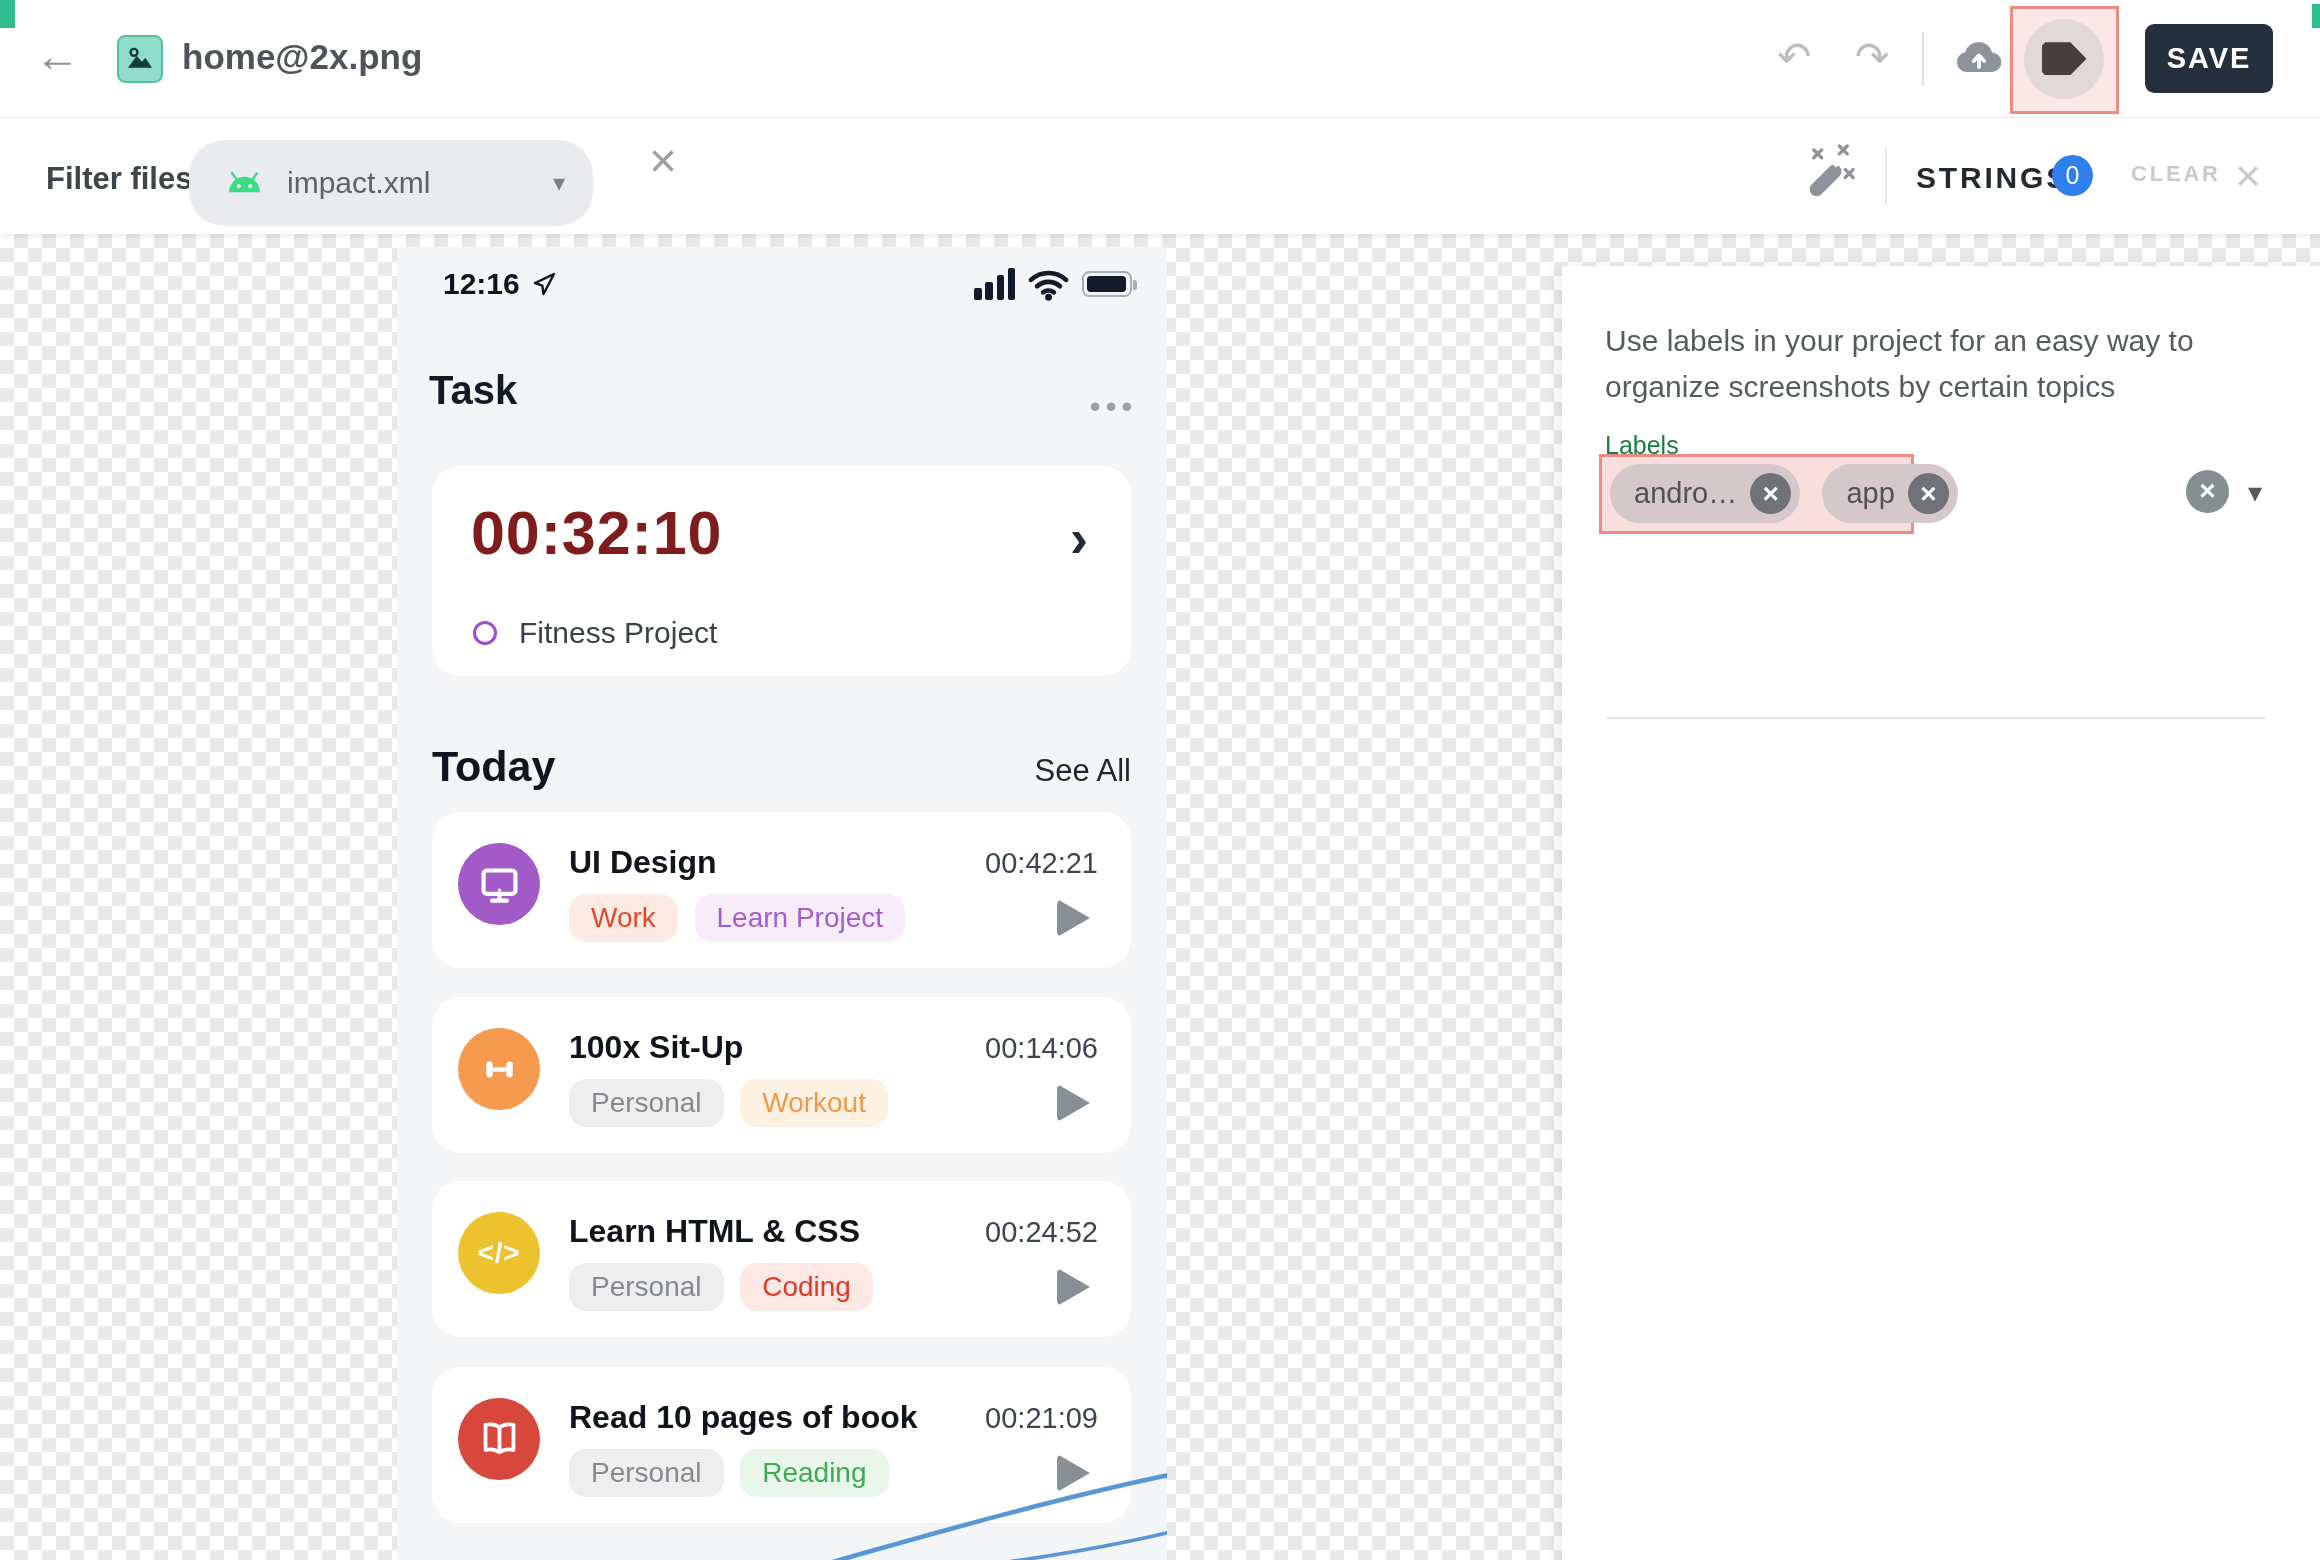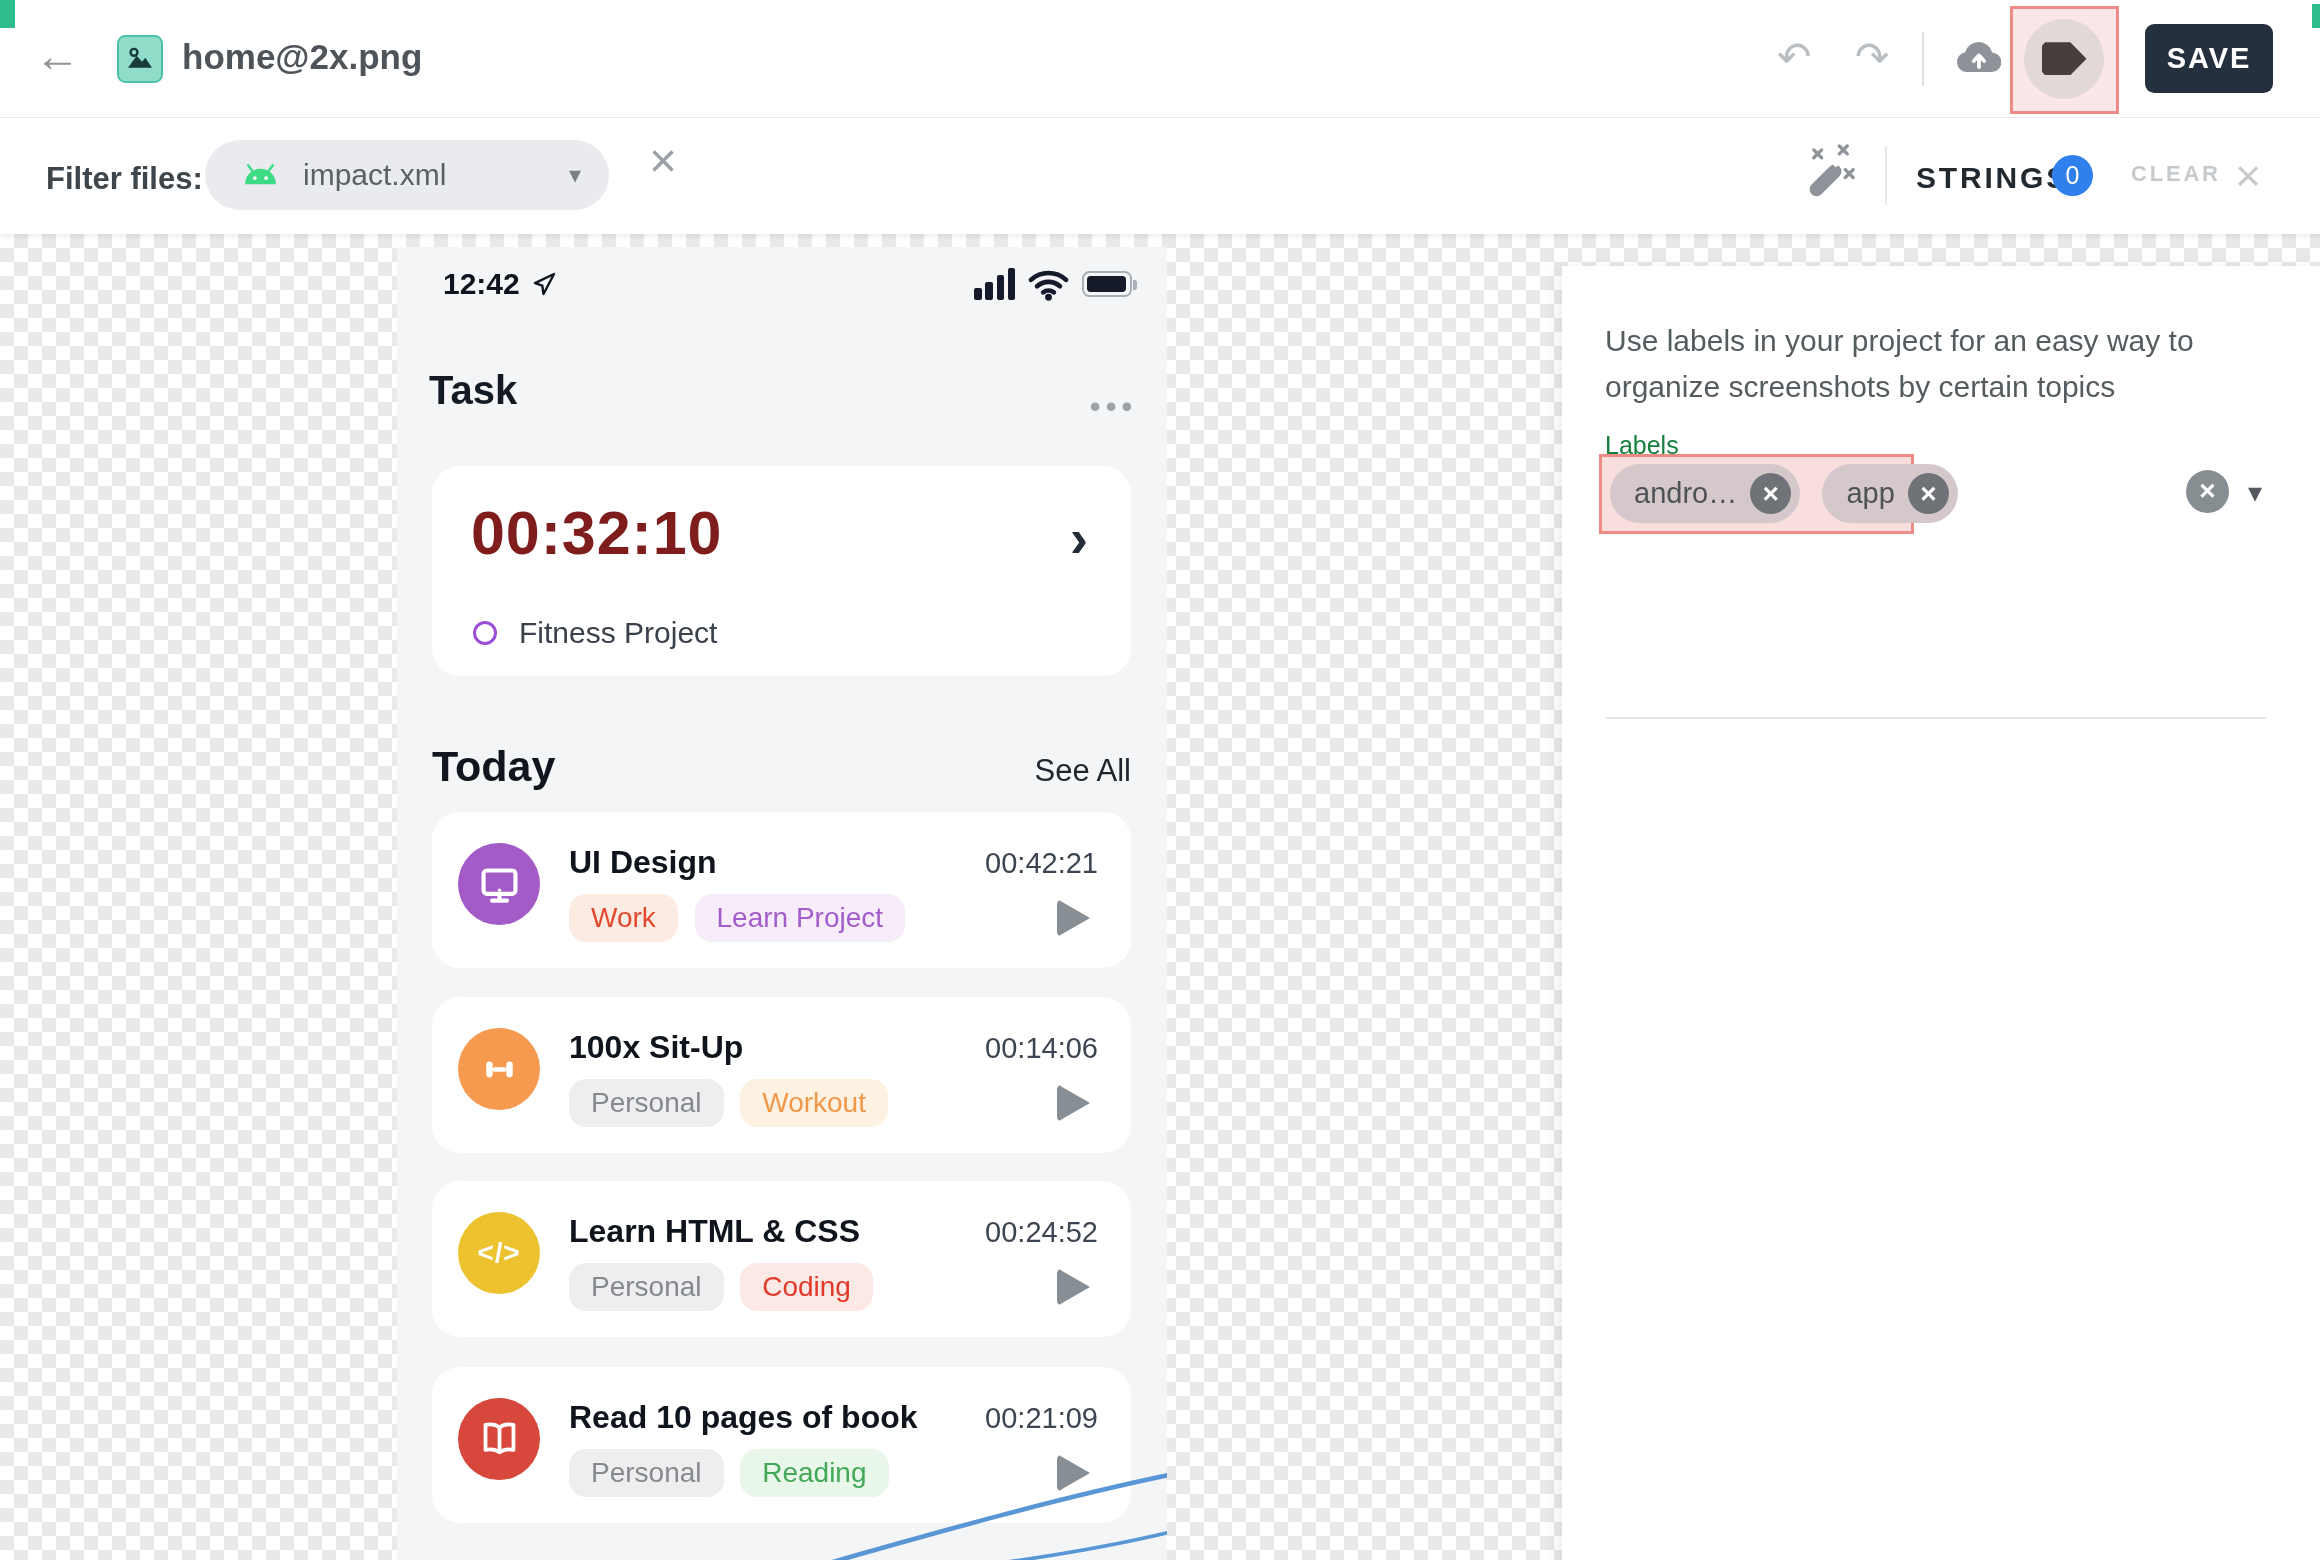--- a/index.html
+++ b/index.html
@@ -21,21 +21,21 @@
   .tdivider { position:absolute; left:1922px; top:32px; width:1.9px; height:54px; background:#dddfe1; }
   .cloud-btn { position:absolute; left:1953px; top:35px; width:48px; height:48px; cursor:pointer; }
   .label-highlight { position:absolute; left:2010px; top:5.6px; width:109px; height:108px; background:#fcе; background-color:#fbe7e7; border:3.7px solid #ee8b85; }
   .label-circle { position:absolute; left:11px; top:10.2px; width:80px; height:80px; border-radius:50%; background:#e2d8d7; display:flex; align-items:center; justify-content:center; cursor:pointer; }
   .tag-shape { width:45px; height:33px; background:#493e3e; clip-path:polygon(0 12%, 0 88%, 8% 100%, 64% 100%, 100% 50%, 64% 0, 8% 0); }
   .save-btn { position:absolute; left:2145px; top:24px; width:128px; height:69px; background:#25303e; color:#fff; border:none; border-radius:9.3px; font-size:29px; font-weight:bold; letter-spacing:1.9px; font-family:inherit; display:flex; align-items:center; justify-content:center; cursor:pointer; }
 
   
   .filterbar { position:absolute; left:0; top:120px; width:2321px; height:114px; background:#fff; box-shadow:0 2.8px 5.6px rgba(0,0,0,.08); z-index:20; }
   .filter-label { position:absolute; left:46px; top:41px; font-size:31px; font-weight:bold; color:#3f464b; }
-  .file-pill { position:absolute; left:205px; top:20.4px; width:404px; height:70px; border-radius:35px; background:#e9ebee; display:flex; align-items:center; padding:0 28px 0 37px; cursor:pointer; }
+  .file-pill { position:absolute; left:189px; top:20.4px; width:404px; height:86px; border-radius:35px; background:#e9ebee; display:flex; align-items:center; padding:0 28px 0 37px; cursor:pointer; }
   .pill-text { font-size:30px; color:#5a6167; margin-left:24px; }
   .pill-caret { margin-left:auto; font-size:24px; color:#7a8186; }
   .filter-close { position:absolute; left:649px; top:16.7px; font-size:48px; color:#9aa0a5; line-height:1; cursor:pointer; }
   .wand-btn { position:absolute; left:1798px; top:24px; width:63px; height:63px; cursor:pointer; }
   .fdivider { position:absolute; left:1885px; top:26px; width:1.9px; height:59px; background:#e7e9ea; }
   .strings-btn { position:absolute; left:1916px; top:41px; font-size:30px; font-weight:bold; color:#22292f; letter-spacing:2.8px; cursor:pointer; }
   .strings-badge { position:absolute; left:2052px; top:35px; width:41px; height:41px; border-radius:50%; background:#2f80ed; color:#fff; font-size:25px; display:flex; align-items:center; justify-content:center; }
   .clear-btn { position:absolute; left:2131px; top:41px; font-size:22px; font-weight:bold; color:#c6cacd; letter-spacing:2.8px; cursor:pointer; }
   .clear-x { position:absolute; left:2235px; top:33px; font-size:45px; color:#c6cacd; line-height:1; cursor:pointer; }
 
@@ -106,21 +106,21 @@
 </head>
 <body>
 
 <div id="app">
 
   <div class="canvas">
 
     <div class="phone">
 
       <div class="statusbar">
-        <span class="status-time">12:42</span>
+        <span class="status-time">12:16</span>
         <svg class="nav-arrow" viewBox="0 0 24 24">
             <path d="M21 2 L10.5 22 L9.3 13.6 L2 11.2 Z" fill="none" stroke="#10141f" stroke-width="2.4" stroke-linejoin="round"></path>
           </svg>
         <span class="status-right">
           <span class="sig-bars">
             <i style="height:12px"></i>
               <i style="height:18.6px"></i>
               <i style="height:25px"></i>
               <i style="height:32px"></i>
           </span>

